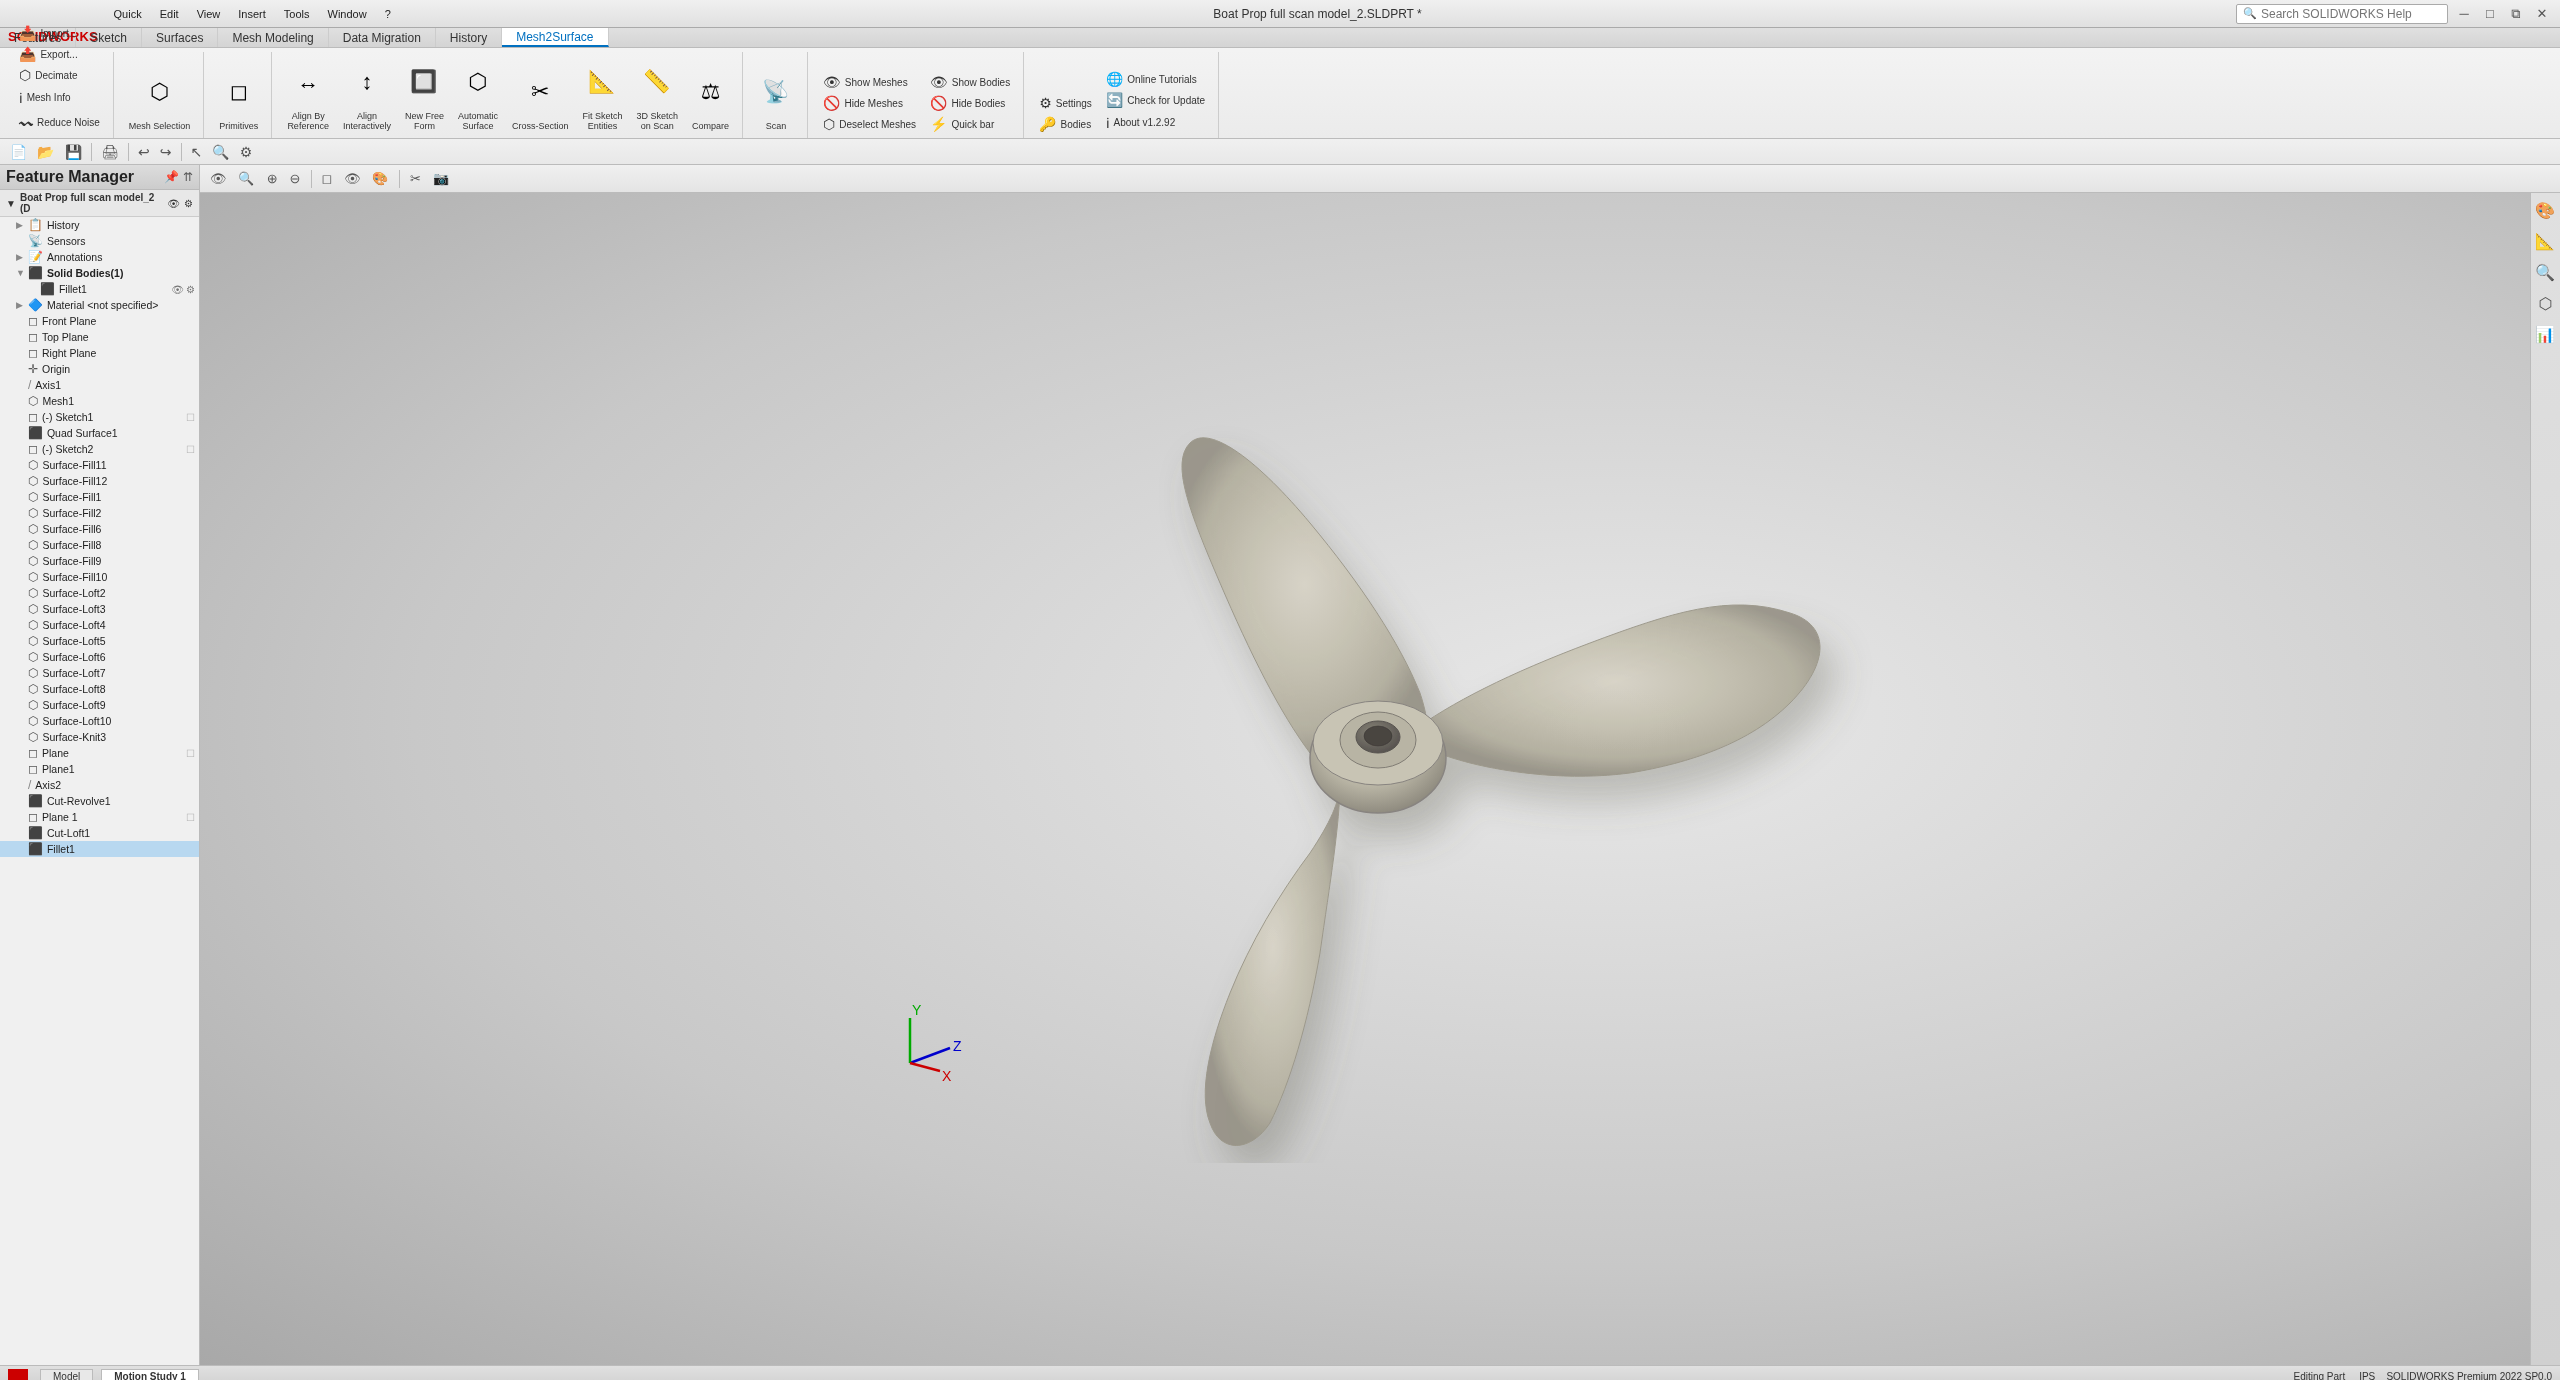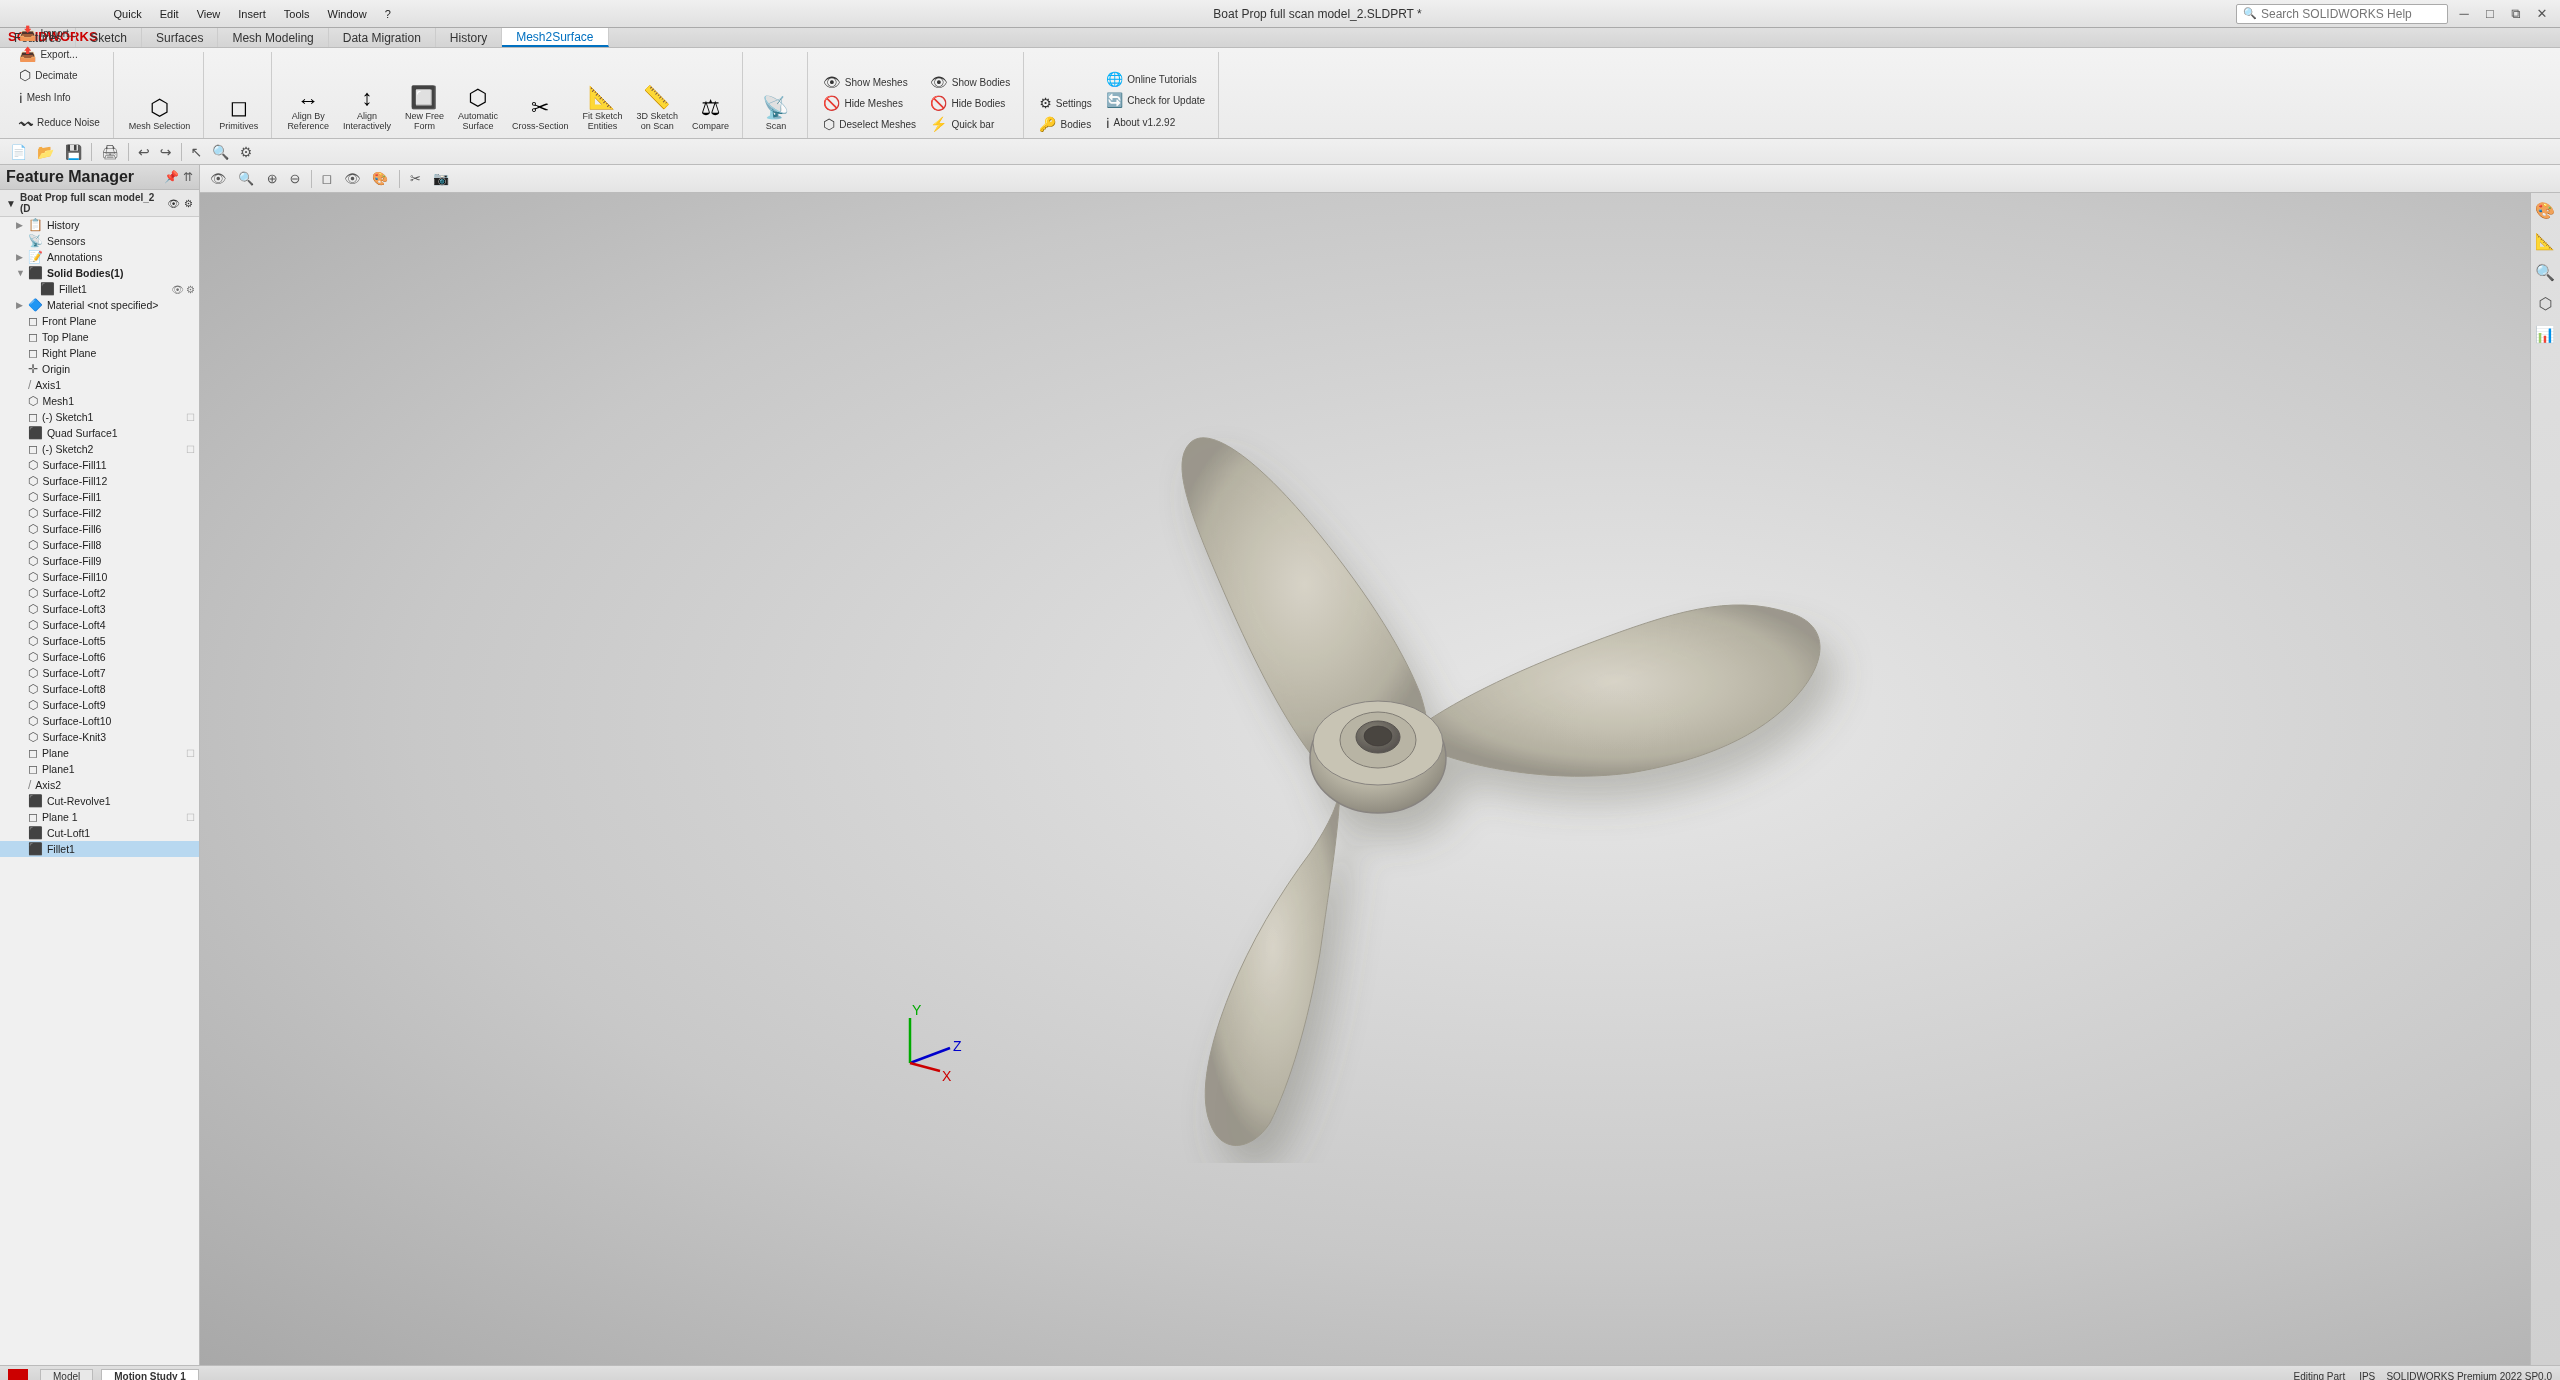--- a/index.html
+++ b/index.html
@@ -78,21 +78,21 @@
     .ribbon-btn {
       display: flex;
       flex-direction: column;
       align-items: center;
       cursor: pointer;
       padding: 3px 5px;
       border-radius: 3px;
       min-width: 46px;
     }
     .ribbon-btn-icon { font-size: 22px; line-height: 1; }
-    .ribbon-btn-label { font-size: 9px; color: #333; text-align: center; white-space: nowrap; margin-top: 2px; }
+    .ribbon-btn-label { font-size: 9px; color: #333; text-align: center; white-space: nowrap; margin-top: 18px; }
     .ribbon-btn-small {
       display: flex;
       flex-direction: row;
       align-items: center;
       gap: 4px;
       cursor: pointer;
       padding: 2px 5px;
       border-radius: 2px;
       white-space: nowrap;
       font-size: 10px;

